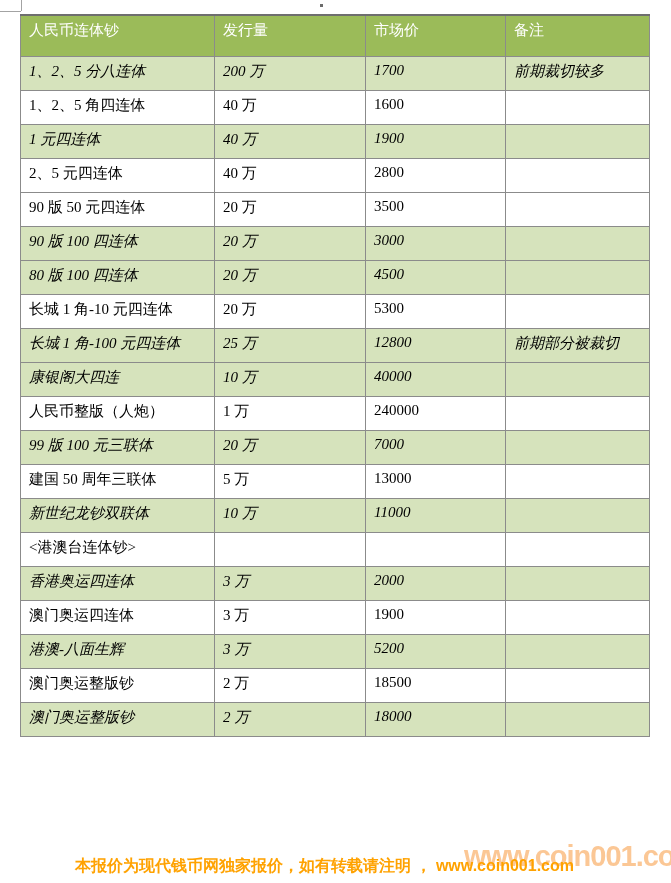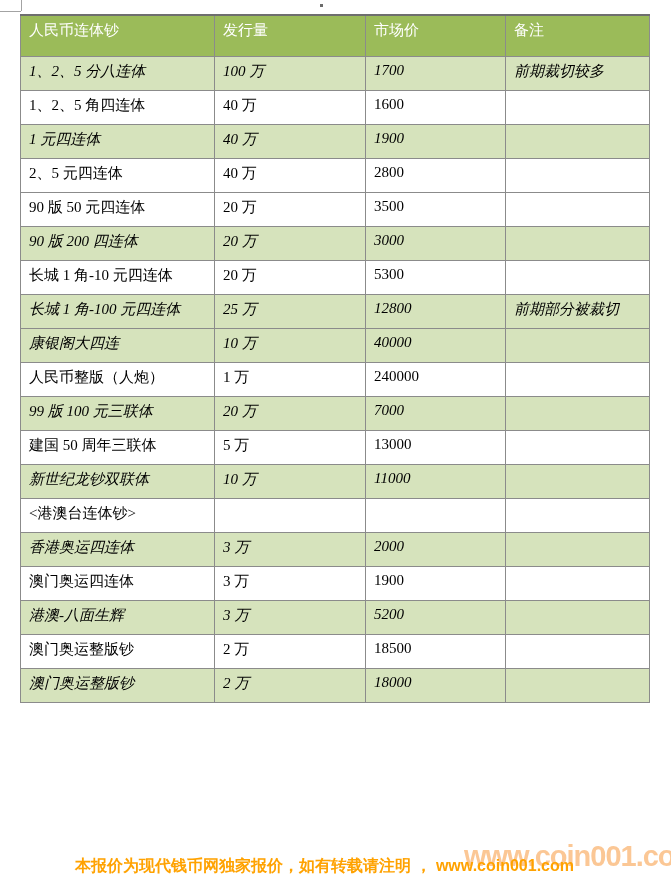--- a/index.html
+++ b/index.html
@@ -109,21 +109,21 @@
       <tr id="header-row">
           <th>人民币连体钞</th>
           <th>发行量</th>
           <th>市场价</th>
           <th>备注</th>
         </tr>
     </thead>
     <tbody id="table-body">
         <tr class="band">
           <td>1、2、5 分八连体</td>
-          <td>100 万</td>
+          <td>200 万</td>
           <td>1700</td>
           <td>前期裁切较多</td>
         </tr>
         <tr>
           <td>1、2、5 角四连体</td>
           <td>40 万</td>
           <td>1600</td>
           <td></td>
         </tr>
         <tr class="band">
@@ -138,23 +138,29 @@
           <td>2800</td>
           <td></td>
         </tr>
         <tr>
           <td>90 版 50 元四连体</td>
           <td>20 万</td>
           <td>3500</td>
           <td></td>
         </tr>
         <tr class="band">
-          <td>90 版 200 四连体</td>
+          <td>90 版 100 四连体</td>
           <td>20 万</td>
           <td>3000</td>
+          <td></td>
+        </tr>
+        <tr class="band">
+          <td>80 版 100 四连体</td>
+          <td>20 万</td>
+          <td>4500</td>
           <td></td>
         </tr>
         <tr>
           <td>长城 1 角-10 元四连体</td>
           <td>20 万</td>
           <td>5300</td>
           <td></td>
         </tr>
         <tr class="band">
           <td>长城 1 角-100 元四连体</td>

